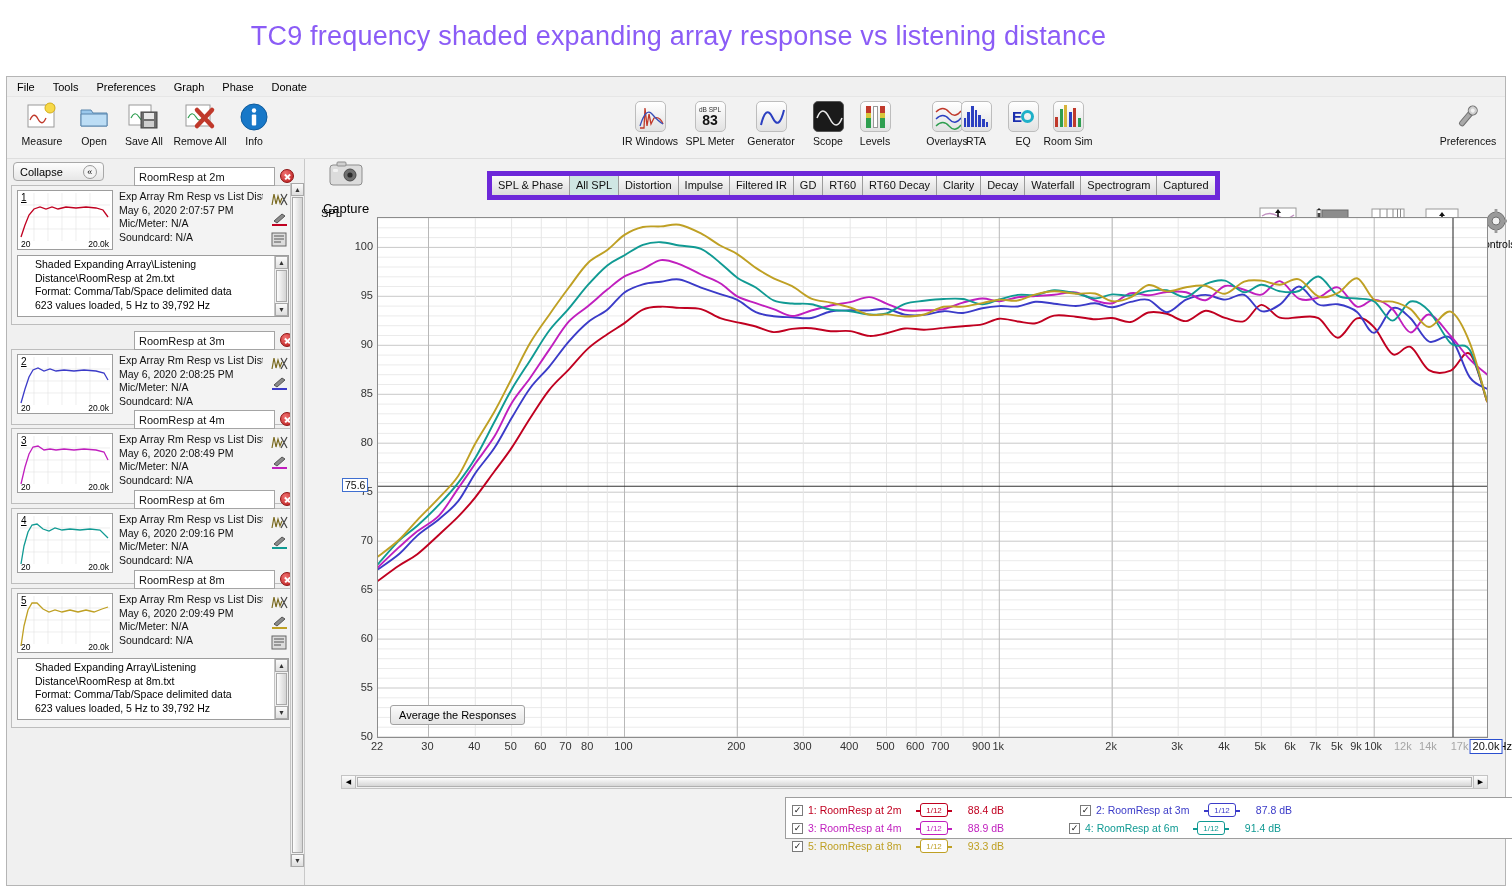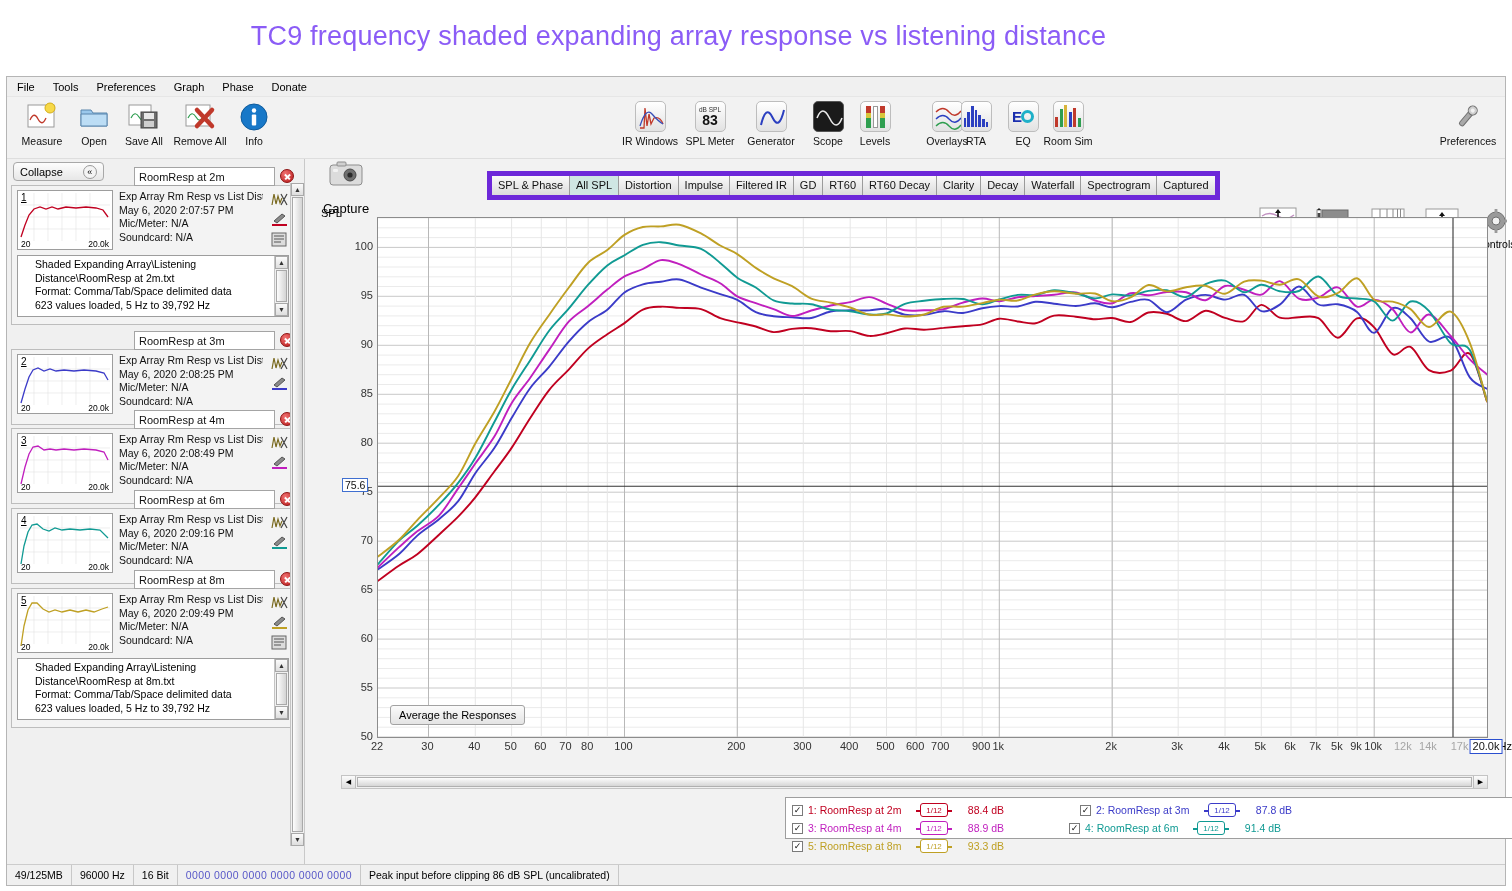--- a/index.html
+++ b/index.html
@@ -1034,22 +1034,14 @@
               <span>1/12</span>
               <span class="dash-r" style="background:#bfa024"></span>
           </span>
           <span class="leg-db" style="color:#bfa024">93.3 dB</span>
         </div>
       </div>
 
     </div>
   </div>
 
-  <div id="statusbar">
-    <div class="sb-cell">49/125MB</div>
-    <div class="sb-cell">96000 Hz</div>
-    <div class="sb-cell">16 Bit</div>
-    <div class="sb-cell sb-bits">0000 0000  0000 0000  0000 0000</div>
-    <div class="sb-cell">Peak input before clipping 86 dB SPL (uncalibrated)</div>
-    <div class="sb-cell" style="flex:1;border-right:none"></div>
-  </div>
 
 </div>
 
 </body></html>

